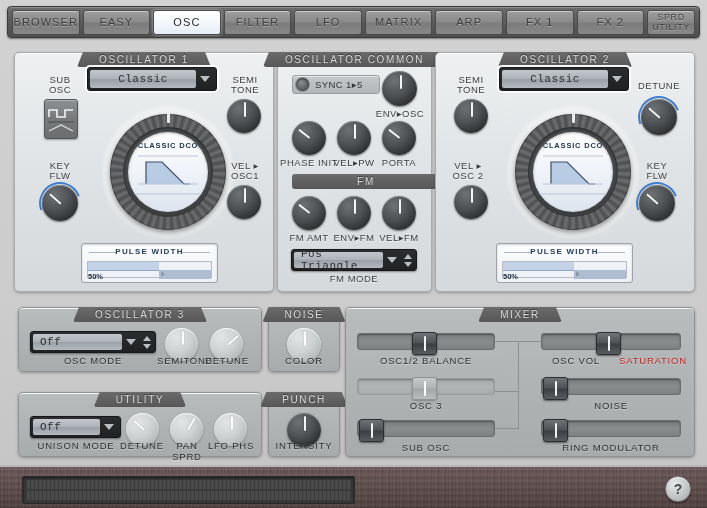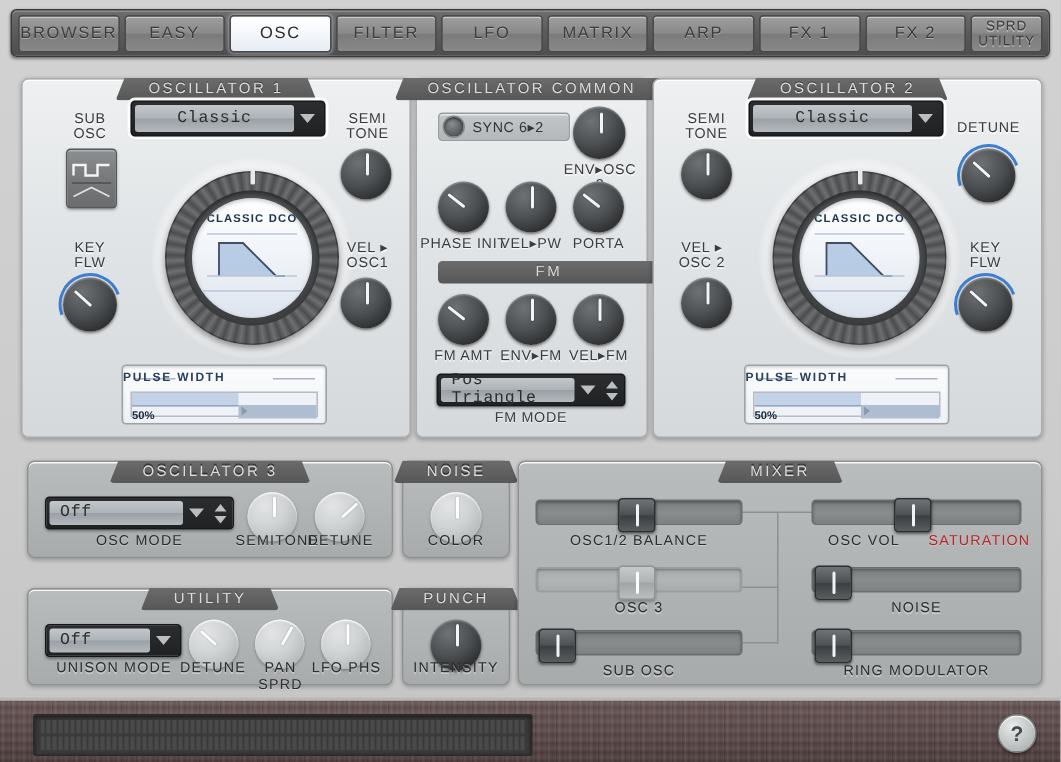--- a/index.html
+++ b/index.html
@@ -114,21 +114,21 @@
     font-size:7.5px;letter-spacing:.8px;color:#20364f;font-weight:bold;}
   .bigknob .tick{position:absolute;left:50%;top:-1px;width:3px;height:10px;
     margin-left:-1.5px;background:#e8eaec;border-radius:1px;}
   .bigshadow{position:absolute;border-radius:50%;
     background:radial-gradient(circle,rgba(255,255,255,.95) 55%,rgba(255,255,255,0) 72%);}
 
   
   .pwbox{position:absolute;border-radius:3px;
     background:linear-gradient(180deg,#fbfcfd 0%,#eef1f5 100%);
     border:1px solid #9ea2a6;box-shadow:inset 0 1px 2px rgba(0,0,0,.18);}
-  .pwtitle{position:absolute;top:3px;left:0;right:0;text-align:left;
+  .pwtitle{position:absolute;top:3px;left:0;right:0;text-align:center;
     font-size:8px;letter-spacing:1.2px;color:#28405c;font-weight:bold;}
   .pwline{position:absolute;top:8px;height:1px;background:#aab4c4;}
   .pwtrack{position:absolute;left:5px;right:5px;top:17px;height:17px;
     background:#eef1f5;border:1px solid #b7bcc4;box-sizing:border-box;}
   .pwfillL{position:absolute;left:0;top:0;height:8px;background:#c3d2e6;border-bottom:1px solid #8fa6c4;}
   .pwfillR{position:absolute;top:8px;height:9px;background:#aebdd1;}
   .pwpct{position:absolute;left:6px;bottom:1px;font-size:7.5px;color:#1b2b3f;font-weight:bold;}
   .pwmark{position:absolute;top:9px;width:0;height:0;
     border-top:3px solid transparent;border-bottom:3px solid transparent;border-left:4px solid #8d99a8;}
 
@@ -294,21 +294,21 @@
       </div>
       <div class="pwpct">50%</div>
     </div>
   </div>
 
   <div class="panel" style="left:277px;top:52px;width:153px;height:238px;">
     <div class="ptitle">OSCILLATOR COMMON</div>
 
     <div class="syncbtn" style="left:14px;top:22px;width:84px;">
       <div class="syncled"></div>
-      <div class="synctxt">SYNC 6▸2</div>
+      <div class="synctxt">SYNC 1▸5</div>
     </div>
 
     <div class="knob" style="left:104px;top:18px;width:35px;height:35px;">
       <div class="cap"></div>
         <div class="ptr" style="transform:rotate(0deg);"></div>
     </div>
     <div class="klabel" style="left:96px;top:56px;width:52px;">ENV▸OSC 2</div>
 
     <div class="knob" style="left:14px;top:68px;width:34px;height:34px;">
       <div class="cap"></div>

